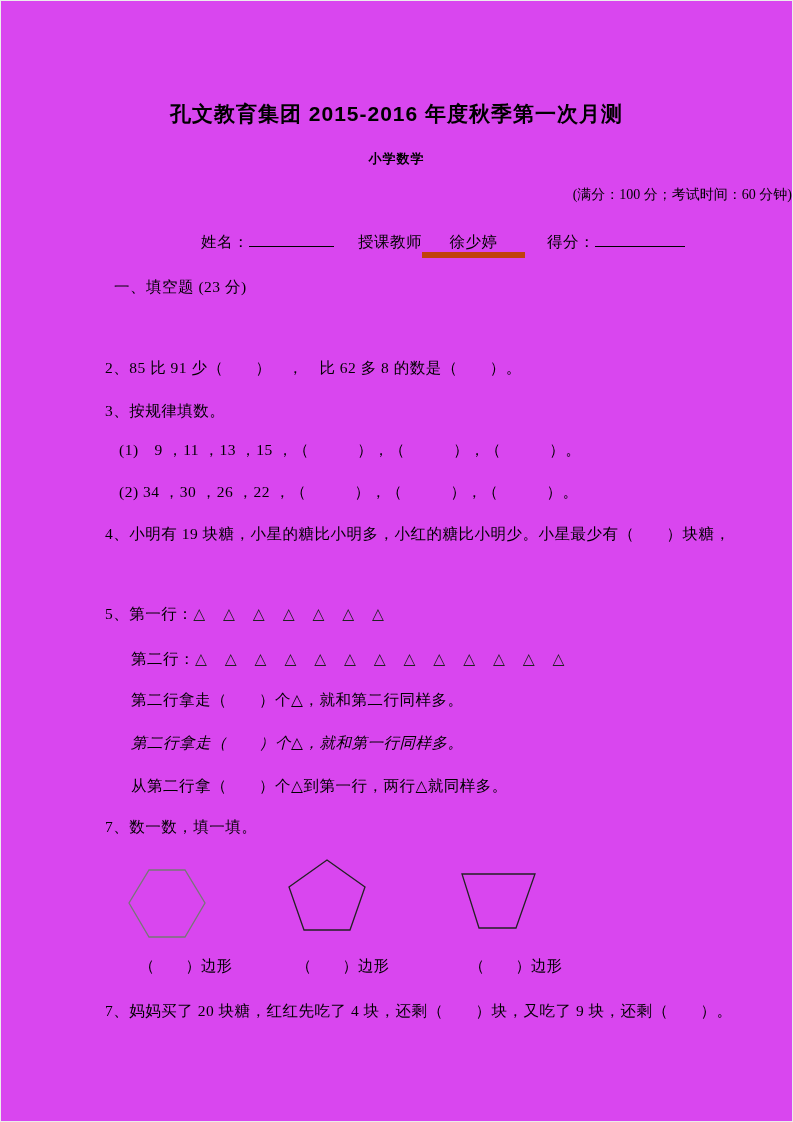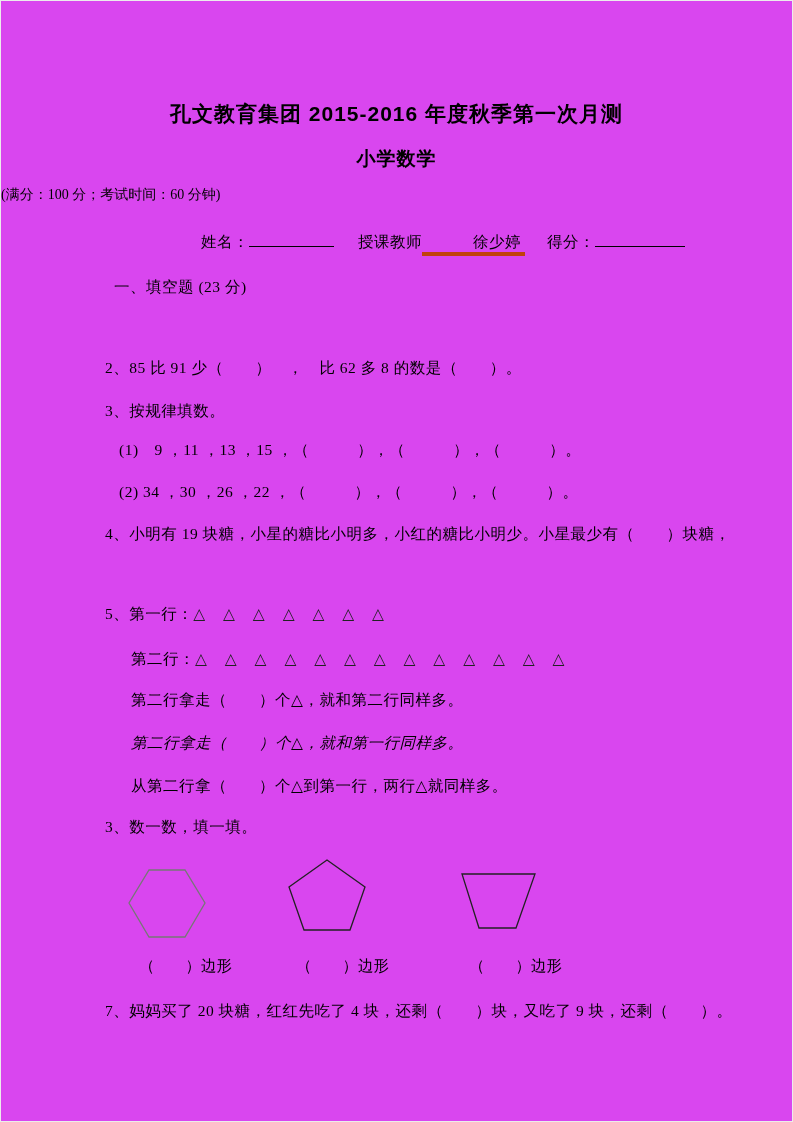--- a/index.html
+++ b/index.html
@@ -18,42 +18,42 @@
     position: absolute; top: 100px; left: 0; width: 100%;
     text-align: center;
     font-family: "Liberation Sans", "DejaVu Sans", sans-serif;
     font-weight: bold; font-size: 21px; line-height: 26px;
     letter-spacing: 1px;
   }
   .subtitle {
     position: absolute; top: 146px; left: 0; width: 100%;
     text-align: center;
     font-family: "Liberation Sans", "DejaVu Sans", sans-serif;
-    font-weight: bold; font-size: 19px; line-height: 24px;
+    font-weight: bold; font-size: 13px; line-height: 24px;
     letter-spacing: 1px;
   }
   .meta {
     position: absolute; top: 185px; left: 0; width: 100%;
-    text-align: left; font-size: 14px; line-height: 18px;
+    text-align: right; font-size: 14px; line-height: 18px;
   }
   .line {
     position: absolute; left: 104px;
     font-size: 15.5px; line-height: 20px;
     white-space: nowrap; letter-spacing: 0.5px;
   }
   .name-row { left: 200px; top: 230px; }
   .blank {
     display: inline-block; border-bottom: 1px solid #000;
     height: 15px; vertical-align: baseline;
   }
   .w85 { width: 85px; }
   .w90 { width: 90px; }
   .blank-filled {
-    display: inline-block; border-bottom: 4px solid #c2410c;
-    min-width: 95px; text-align: right; vertical-align: baseline;
+    display: inline-block; border-bottom: 6px solid #c2410c;
+    min-width: 95px; text-align: center; vertical-align: baseline;
     padding: 0 4px;
   }
   .gap1 { display:inline-block; width: 24px; }
   .gap2 { display:inline-block; width: 22px; }
   .triangles { letter-spacing: 7px; color:#222; }
   .shape { position: absolute; }
   .shape polygon { fill: none; stroke-width: 1.3px; }
   .hex polygon { stroke: #777; }
   .dark polygon { stroke: #222; }
   .shape-label { position: absolute; top: 955px; font-size: 15.5px; line-height: 20px; white-space: nowrap; }
@@ -82,21 +82,21 @@
   <div class="line" style="top:603px;">
     <span>5、第一行：</span><span class="triangles">△ △ △ △ △ △ △</span>
   </div>
   <div class="line" style="top:648px; left:130px;">
     <span>第二行：</span><span class="triangles">△ △ △ △ △ △ △ △ △ △ △ △ △</span>
   </div>
   <div class="line" style="top:689px; left:130px;">第二行拿走（　　）个△，就和第二行同样多。</div>
   <div class="line" style="top:732px; left:130px;font-style:italic;">第二行拿走（　　）个△，就和第一行同样多。</div>
   <div class="line" style="top:775px; left:130px;">从第二行拿（　　）个△到第一行，两行△就同样多。</div>
 
-  <div class="line" style="top:816px;">3、数一数，填一填。</div>
+  <div class="line" style="top:816px;">7、数一数，填一填。</div>
 
   <svg class="shape hex" style="left:127px; top:868px;" width="78" height="69" viewBox="0 0 78 69">
     <polygon points="21,1 57,1 77,34 57,68 21,68 1,34"></polygon>
   </svg>
   <svg class="shape dark" style="left:287px; top:858px;" width="78" height="72" viewBox="0 0 78 72">
     <polygon points="39,1 77,28 62,71 16,71 1,28"></polygon>
   </svg>
   <svg class="shape dark" style="left:460px; top:872px;" width="75" height="56" viewBox="0 0 75 56">
     <polygon points="1,1 74,1 55,55 18,55"></polygon>
   </svg>

